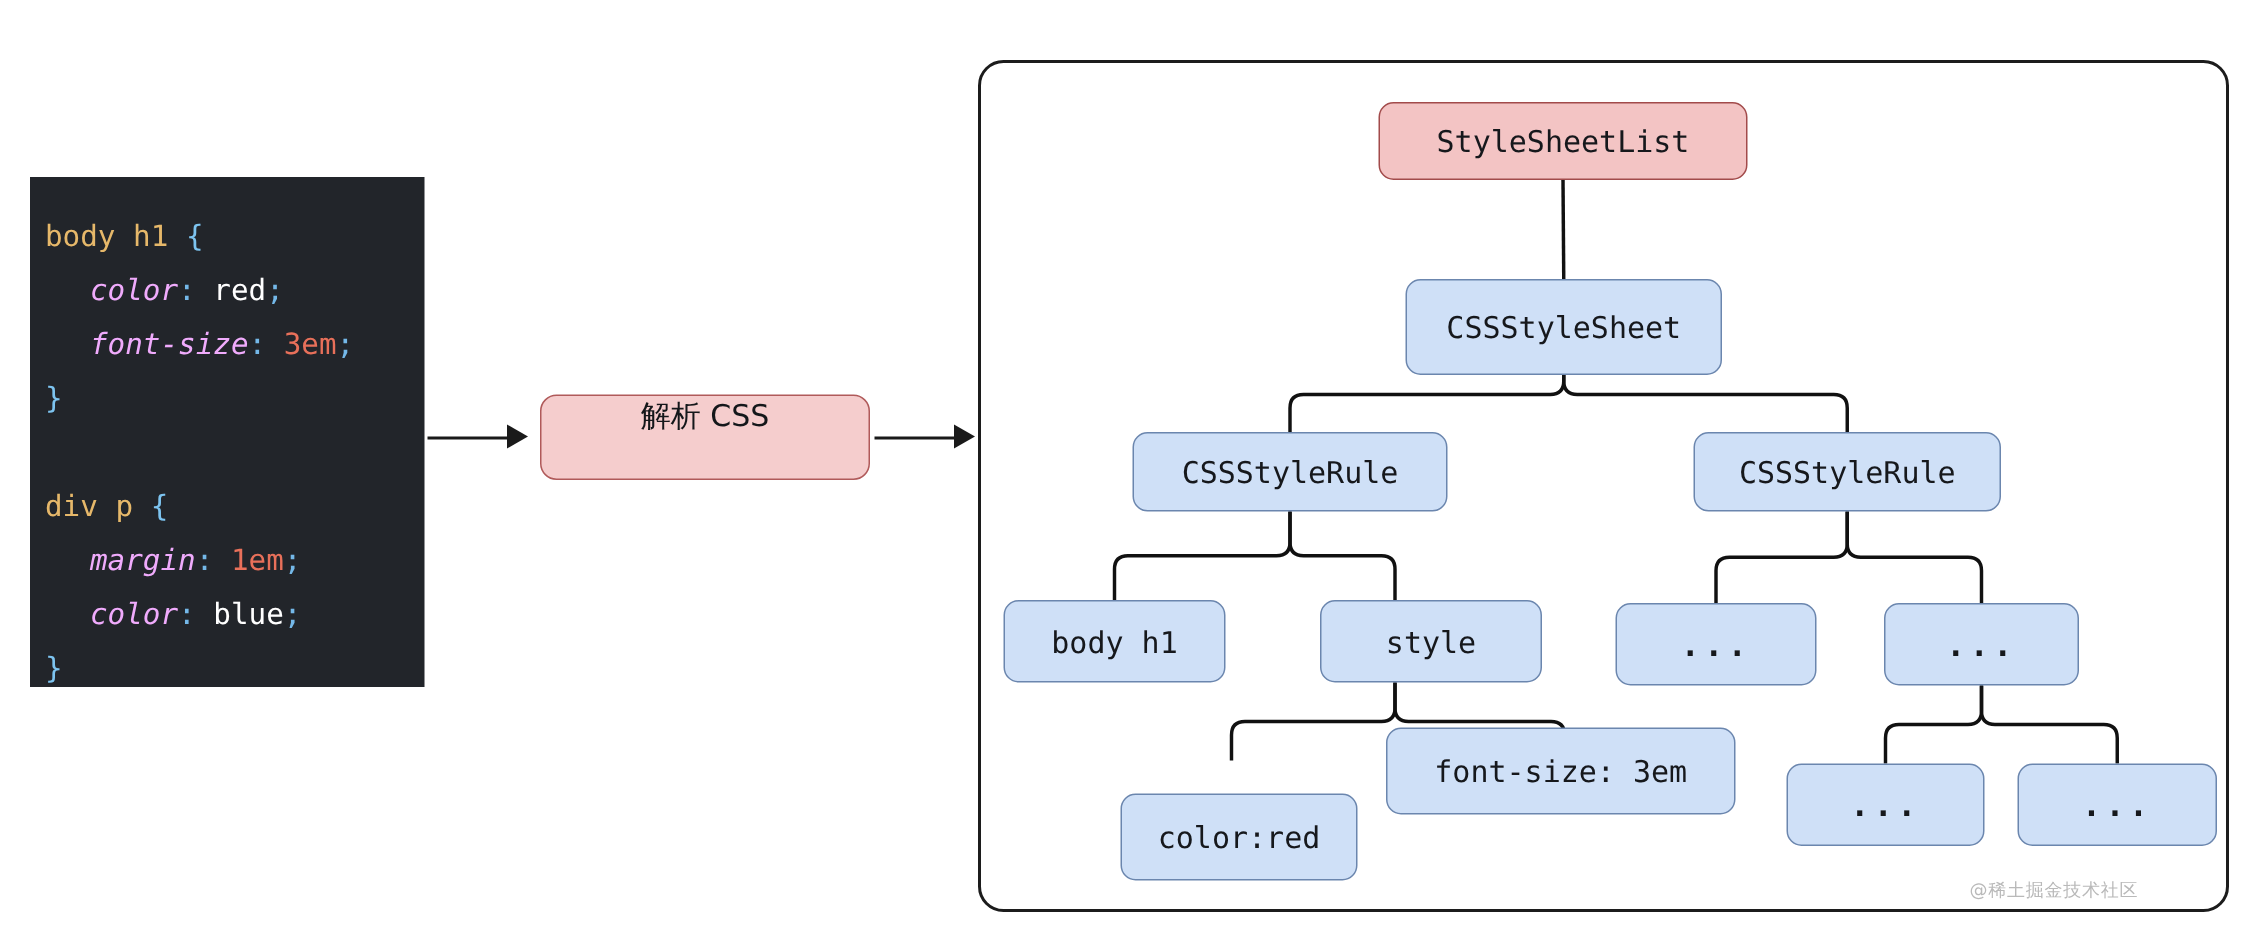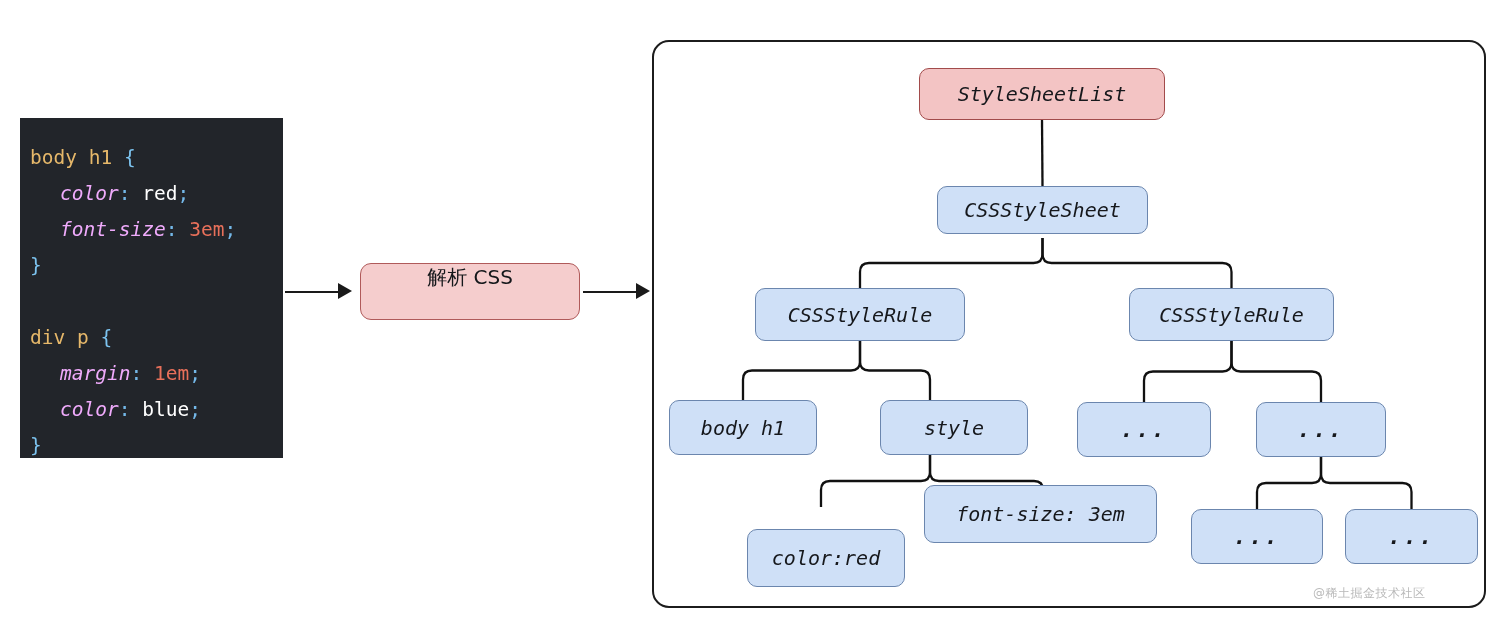--- a/index.html
+++ b/index.html
@@ -85,21 +85,20 @@
   .node {
     position: absolute;
     box-sizing: border-box;
     display: flex; align-items: center; justify-content: center;
     border-radius: 10px;
     font-family: "DejaVu Sans Mono", "Liberation Mono", monospace;
     font-size: 20px;
     color: #16181c;
     z-index: 3;
     white-space: nowrap;
-    font-style: italic;
   }
   .node.blue {
     background: #cfe0f7;
     border: 1.6px solid #6b86ae;
   }
   .node.pink {
     background: #f3c4c4;
     border: 1.8px solid #a24b4b;
   }
   .node.dots {
@@ -163,21 +162,21 @@
       <path d="M 930 455 L 930 472 Q 930 481 921 481 L 830 481 Q 821 481 821 490 L 821 507"></path>
       <path d="M 930 455 L 930 472 Q 930 481 939 481 L 1034 481 Q 1043 481 1043 490 L 1043 507"></path>
       <path d="M 1321 457 L 1321 474 Q 1321 483 1312 483 L 1266 483 Q 1257 483 1257 492 L 1257 509"></path>
       <path d="M 1321 457 L 1321 474 Q 1321 483 1330 483 L 1402.5 483 Q 1411.5 483 1411.5 492 L 1411.5 509"></path>
     </svg>
 
   <div id="nodes-layer">
       <div class="node pink" style="left: 919px; top: 68px; width: 246px; height: 52px;">
         <span>StyleSheetList</span>
       </div>
-      <div class="node blue" style="left: 937px; top: 186px; width: 211px; height: 48px;">
+      <div class="node blue" style="left: 937px; top: 186px; width: 211px; height: 64px;">
         <span>CSSStyleSheet</span>
       </div>
       <div class="node blue" style="left: 755px; top: 288px; width: 210px; height: 53px;">
         <span>CSSStyleRule</span>
       </div>
       <div class="node blue" style="left: 1129px; top: 288px; width: 205px; height: 53px;">
         <span>CSSStyleRule</span>
       </div>
       <div class="node blue" style="left: 669px; top: 400px; width: 148px; height: 55px;">
         <span>body h1</span>

